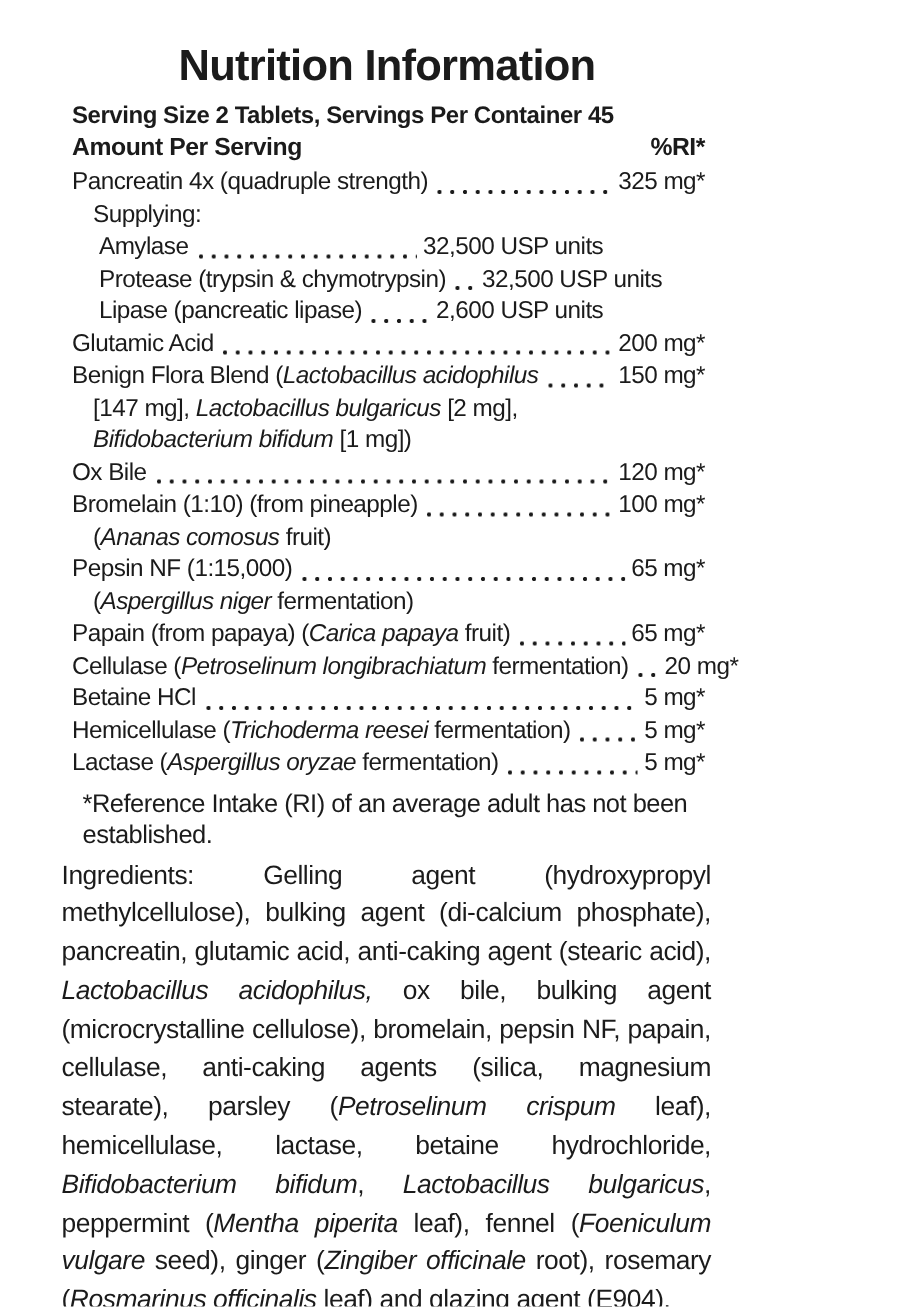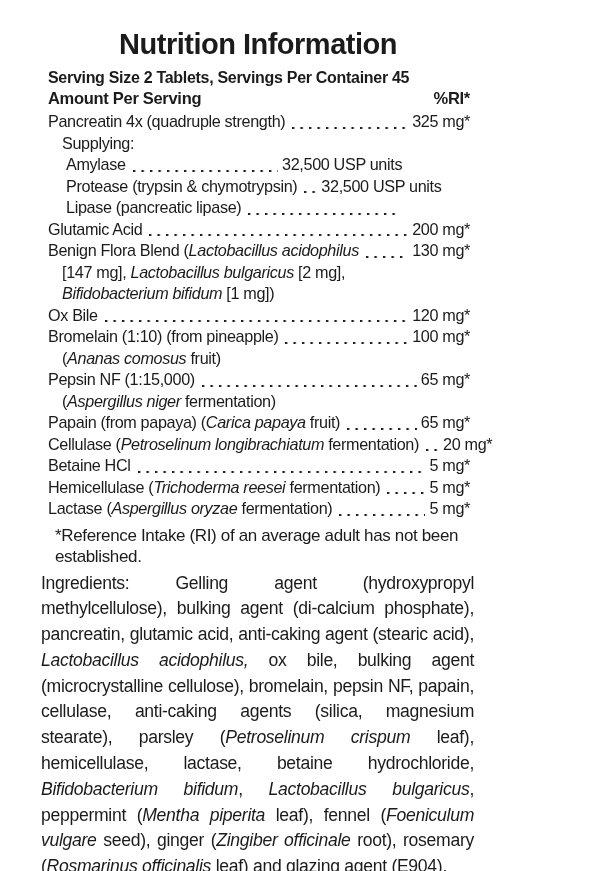--- a/index.html
+++ b/index.html
@@ -120,30 +120,31 @@
         <span class="rval">32,500 USP units</span>
       </div>
       <div class="row narrow ind2">
         <span class="rname"><span>Protease (trypsin &amp; chymotrypsin)</span></span>
         <span class="dots"></span>
         <span class="rval">32,500 USP units</span>
       </div>
       <div class="row narrow ind2">
         <span class="rname"><span>Lipase (pancreatic lipase)</span></span>
         <span class="dots"></span>
+        <span class="rval">2,600 USP units</span>
       </div>
       <div class="row">
         <span class="rname"><span>Glutamic Acid</span></span>
         <span class="dots"></span>
         <span class="rval">200 mg*</span>
       </div>
       <div class="row">
         <span class="rname"><span>Benign Flora Blend (</span><span class="it">Lactobacillus acidophilus</span></span>
         <span class="dots"></span>
-        <span class="rval">130 mg*</span>
+        <span class="rval">150 mg*</span>
       </div>
       <div class="cont"><span>[147 mg], </span><span class="it">Lactobacillus bulgaricus</span><span> [2 mg],</span></div>
       <div class="cont"><span class="it">Bifidobacterium bifidum</span><span> [1 mg])</span></div>
       <div class="row">
         <span class="rname"><span>Ox Bile</span></span>
         <span class="dots"></span>
         <span class="rval">120 mg*</span>
       </div>
       <div class="row">
         <span class="rname"><span>Bromelain (1:10) (from pineapple)</span></span>

